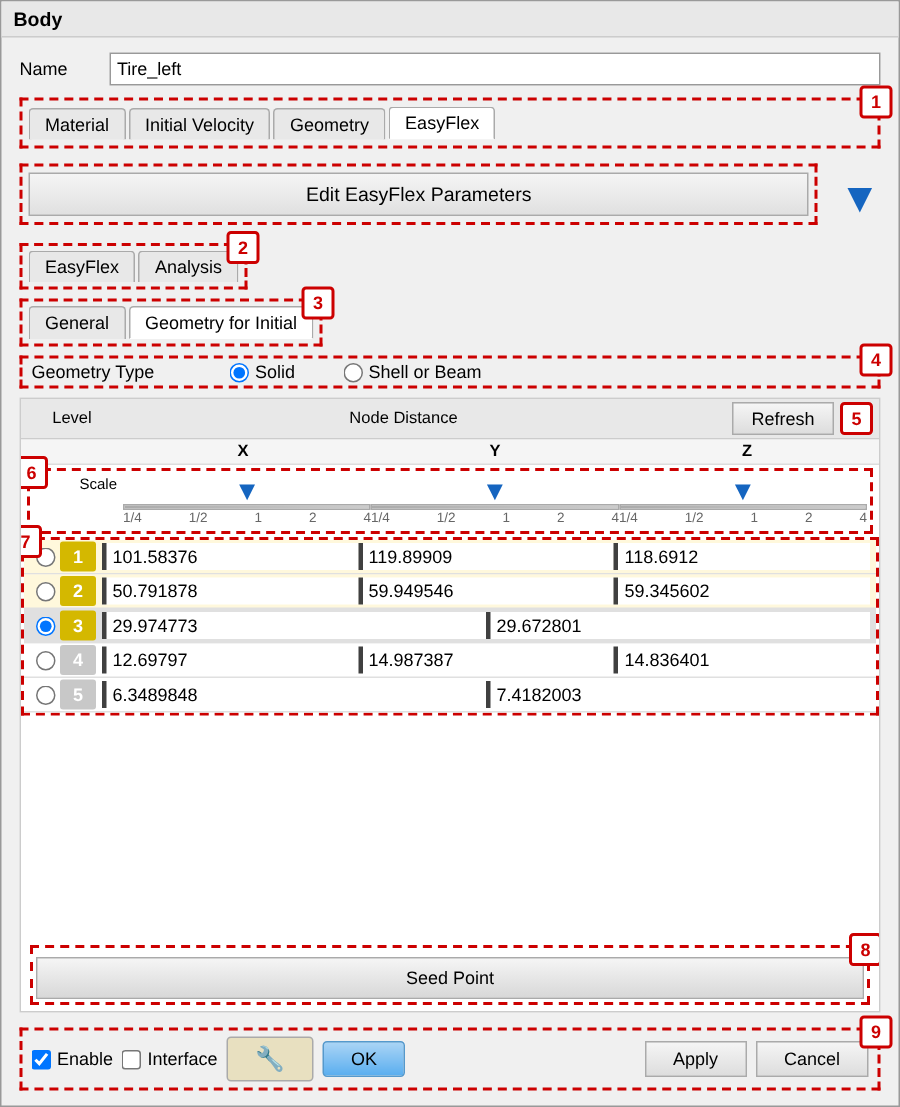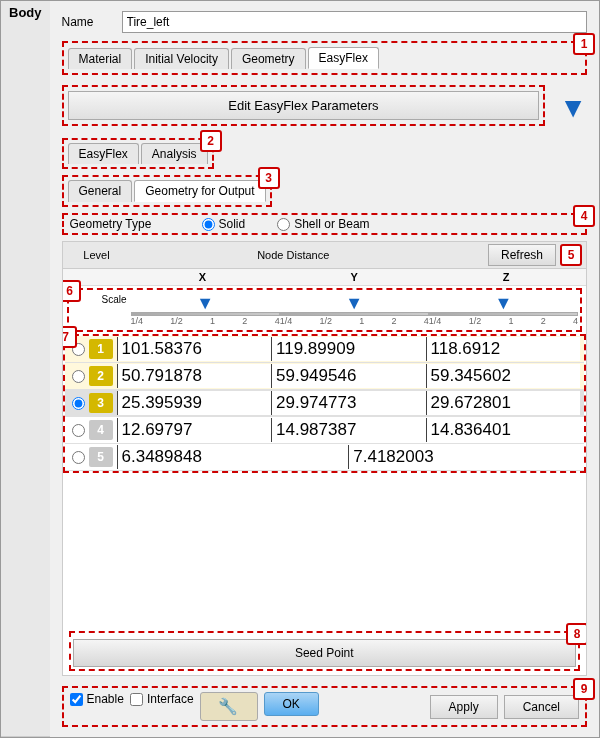--- a/index.html
+++ b/index.html
@@ -10,21 +10,21 @@
       width: 600px;
       height: 738px;
       overflow: hidden;
     }
     .window {
       width: 600px;
       height: 738px;
       background: #f0f0f0;
       border: 1px solid #999;
       display: flex;
-      flex-direction: row;
+      flex-direction: column;
     }
     .title-bar {
       background: #e8e8e8;
       border-bottom: 1px solid #ccc;
       padding: 4px 8px;
       font-weight: bold;
       font-size: 13px;
     }
     .content {
       flex: 1;
@@ -209,22 +209,22 @@
       justify-content: center;
       font-weight: bold;
       font-size: 12px;
       color: white;
       border-radius: 2px;
       margin-right: 4px;
     }
     .data-cell {
       flex: 1;
       padding: 2px 4px;
-      font-size: 17px;
-      border-left: 1px solid #404040;
+      font-size: 12px;
+      border-left: 3px solid #404040;
       background: #fff;
     }
     .data-row.selected {
       background: #e8e8ff;
     }
     .seed-point-btn {
       width: 100%;
       padding: 6px;
       background: linear-gradient(to bottom, #f5f5f5, #d8d8d8);
       border: 1px solid #aaa;
@@ -265,21 +265,21 @@
       font-size: 16px;
     }
     .bottom-actions {
       display: flex;
       justify-content: space-between;
       width: 100%;
       align-items: center;
     }
     .left-actions {
       display: flex;
-      align-items: flex-start;
+      align-items: center;
       gap: 6px;
     }
     .right-actions {
       display: flex;
       gap: 6px;
     }
     .dashed-outer {
       border: 2px dashed #cc0000;
       padding: 4px;
       position: relative;
@@ -349,21 +349,21 @@
         <div class="number-badge">2</div>
       </div>
     </div>
 
     <div style="position:relative; margin-top:0;">
       <div style="border: 2px dashed #cc0000; padding: 3px 4px; position:relative; display:inline-flex; gap:2px;">
         <div class="tab">
           <span>General</span>
         </div>
         <div class="tab active">
-          <span>Geometry for Output</span>
+          <span>Geometry for Initial</span>
         </div>
         <div class="number-badge">3</div>
       </div>
     </div>
 
     <div style="position:relative; display:flex; align-items:center;">
       <div style="border: 2px dashed #cc0000; padding: 2px 6px; position:relative; flex:1; display:flex; align-items:center; gap:16px;">
         <span style="font-size:12px; min-width:100px;">Geometry Type</span>
         <div class="radio-group">
           <label class="radio-option">
@@ -464,21 +464,20 @@
             <div class="data-cell">50.791878</div>
             <div class="data-cell">59.949546</div>
             <div class="data-cell">59.345602</div>
           </div>
 
           <div class="data-row selected" style="background:#e0e0e0;">
             <div class="row-radio-col">
               <input type="radio" name="levelselect" checked="" style="">
             </div>
             <div class="level-badge" style="background:#d4b800;">3</div>
-            <div class="data-cell">25.395939</div>
             <div class="data-cell">29.974773</div>
             <div class="data-cell">29.672801</div>
           </div>
 
           <div class="data-row" style="background:#fff;">
             <div class="row-radio-col">
               <input type="radio" name="levelselect" style="">
             </div>
             <div class="level-badge" style="background:#c8c8c8;">4</div>
             <div class="data-cell">12.69797</div>

